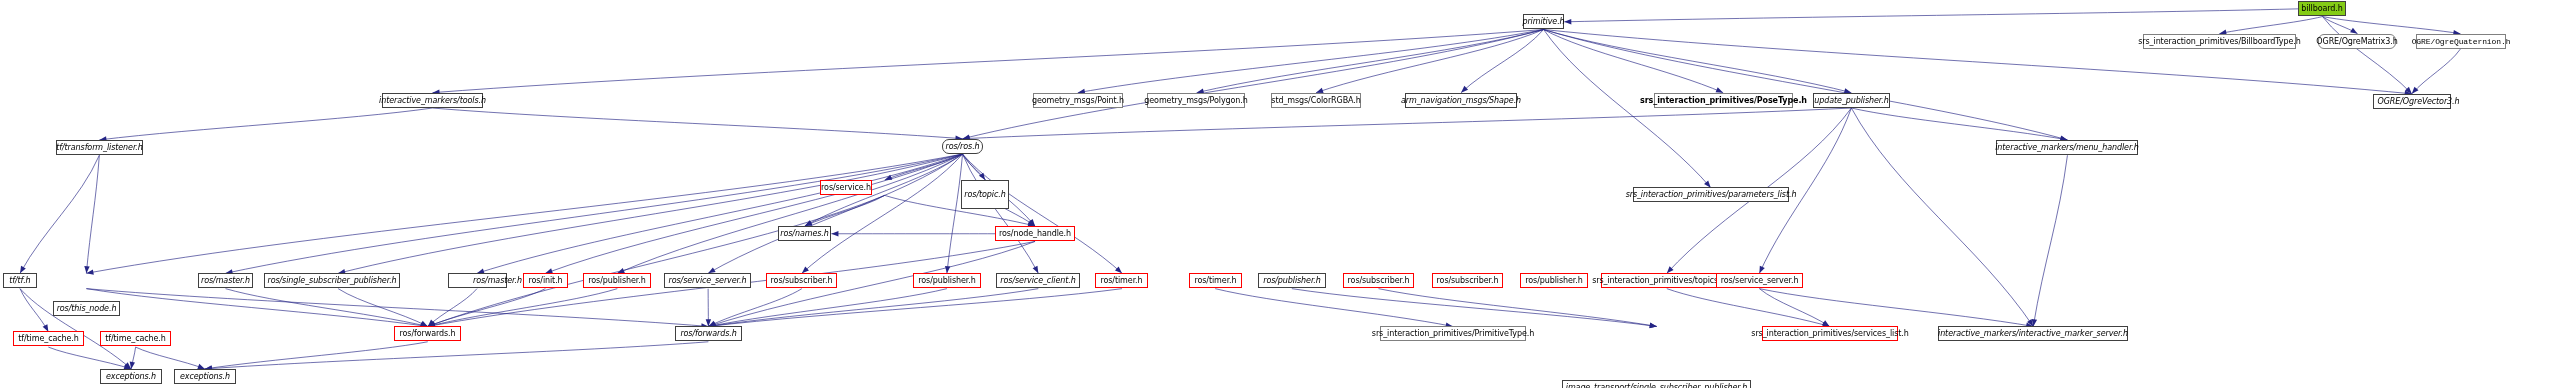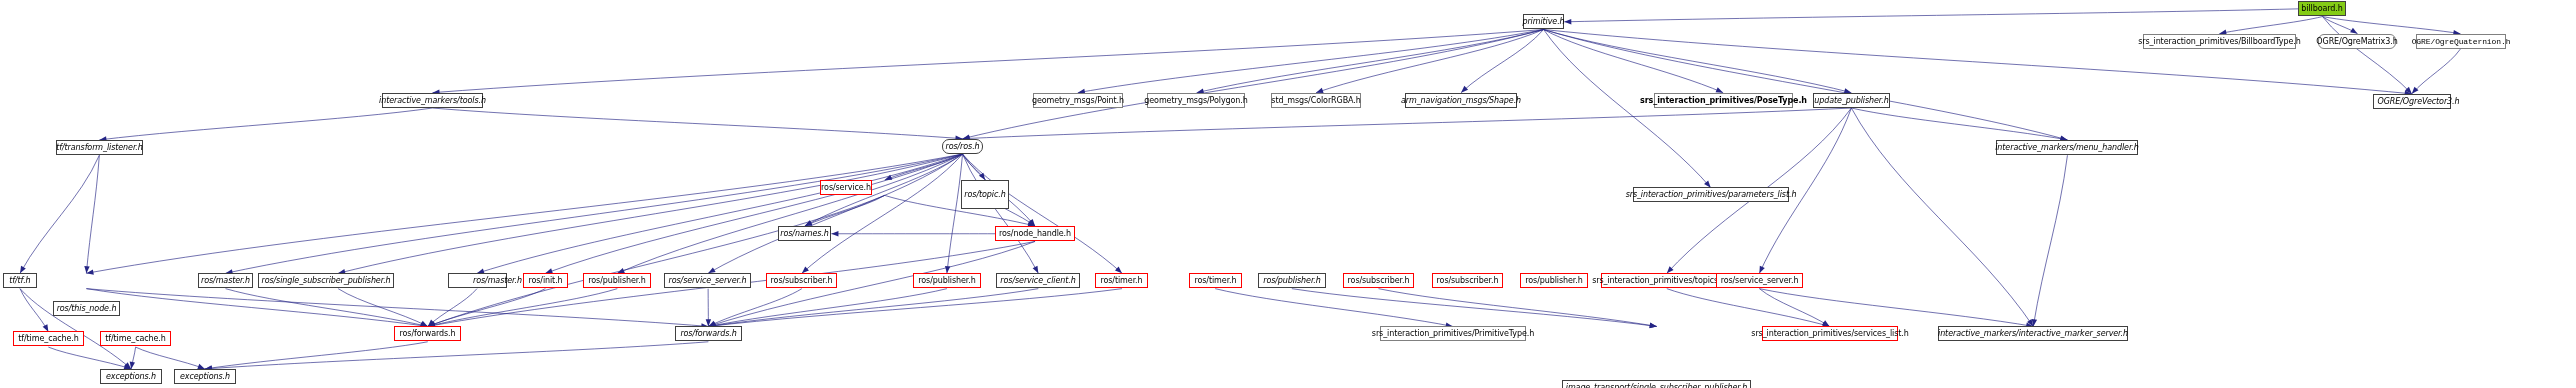--- a/index.html
+++ b/index.html
@@ -201,21 +201,21 @@
       <div class="node solid" style="left: 56px; top: 140px; width: 87px; height: 15.3px;">tf/transform_listener.h</div>
       <div class="node solid" style="left: 942px; top: 139px; width: 41px; height: 15.3px; border-radius: 7px;">ros/ros.h</div>
       <div class="node solid" style="left: 1633px; top: 187px; width: 156px; height: 15.3px;">srs_interaction_primitives/parameters_list.h</div>
       <div class="node red" style="left: 820px; top: 180px; width: 52px; height: 15.3px;">ros/service.h</div>
       <div class="node solid" style="left: 961px; top: 180px; width: 48px; height: 29px;">ros/topic.h</div>
       <div class="node solid" style="left: 778px; top: 226px; width: 53px; height: 15.3px;">ros/names.h</div>
       <div class="node red" style="left: 995px; top: 226px; width: 80px; height: 15.3px;">ros/node_handle.h</div>
       <div class="node solid" style="left: 2.9px; top: 273px; width: 34px; height: 15.3px;">tf/tf.h</div>
       <div class="node solid" style="left: 53px; top: 273px; width: 67px; height: 15.3px; margin-top: 28px;">ros/this_node.h</div>
       <div class="node solid" style="left: 198px; top: 273px; width: 55px; height: 15.3px;">ros/master.h</div>
-      <div class="node solid" style="left: 258px; top: 273px; width: 136px; height: 15.3px;">ros/single_subscriber_publisher.h</div>
+      <div class="node solid" style="left: 264px; top: 273px; width: 136px; height: 15.3px;">ros/single_subscriber_publisher.h</div>
       <div class="node solid" style="left: 448px; top: 273px; width: 59px; height: 15.3px; padding-left: 40px;">ros/master.h</div>
       <div class="node red" style="left: 523px; top: 273px; width: 45px; height: 15.3px;">ros/init.h</div>
       <div class="node red" style="left: 583px; top: 273px; width: 68px; height: 15.3px;">ros/publisher.h</div>
       <div class="node solid" style="left: 664px; top: 273px; width: 87px; height: 15.3px;">ros/service_server.h</div>
       <div class="node red" style="left: 766px; top: 273px; width: 71px; height: 15.3px;">ros/subscriber.h</div>
       <div class="node red" style="left: 913px; top: 273px; width: 68px; height: 15.3px;">ros/publisher.h</div>
       <div class="node solid" style="left: 996px; top: 273px; width: 84px; height: 15.3px;">ros/service_client.h</div>
       <div class="node red" style="left: 1095px; top: 273px; width: 53px; height: 15.3px;">ros/timer.h</div>
       <div class="node red" style="left: 1189px; top: 273px; width: 53px; height: 15.3px;">ros/timer.h</div>
       <div class="node solid" style="left: 1258px; top: 273px; width: 68px; height: 15.3px;">ros/publisher.h</div>

